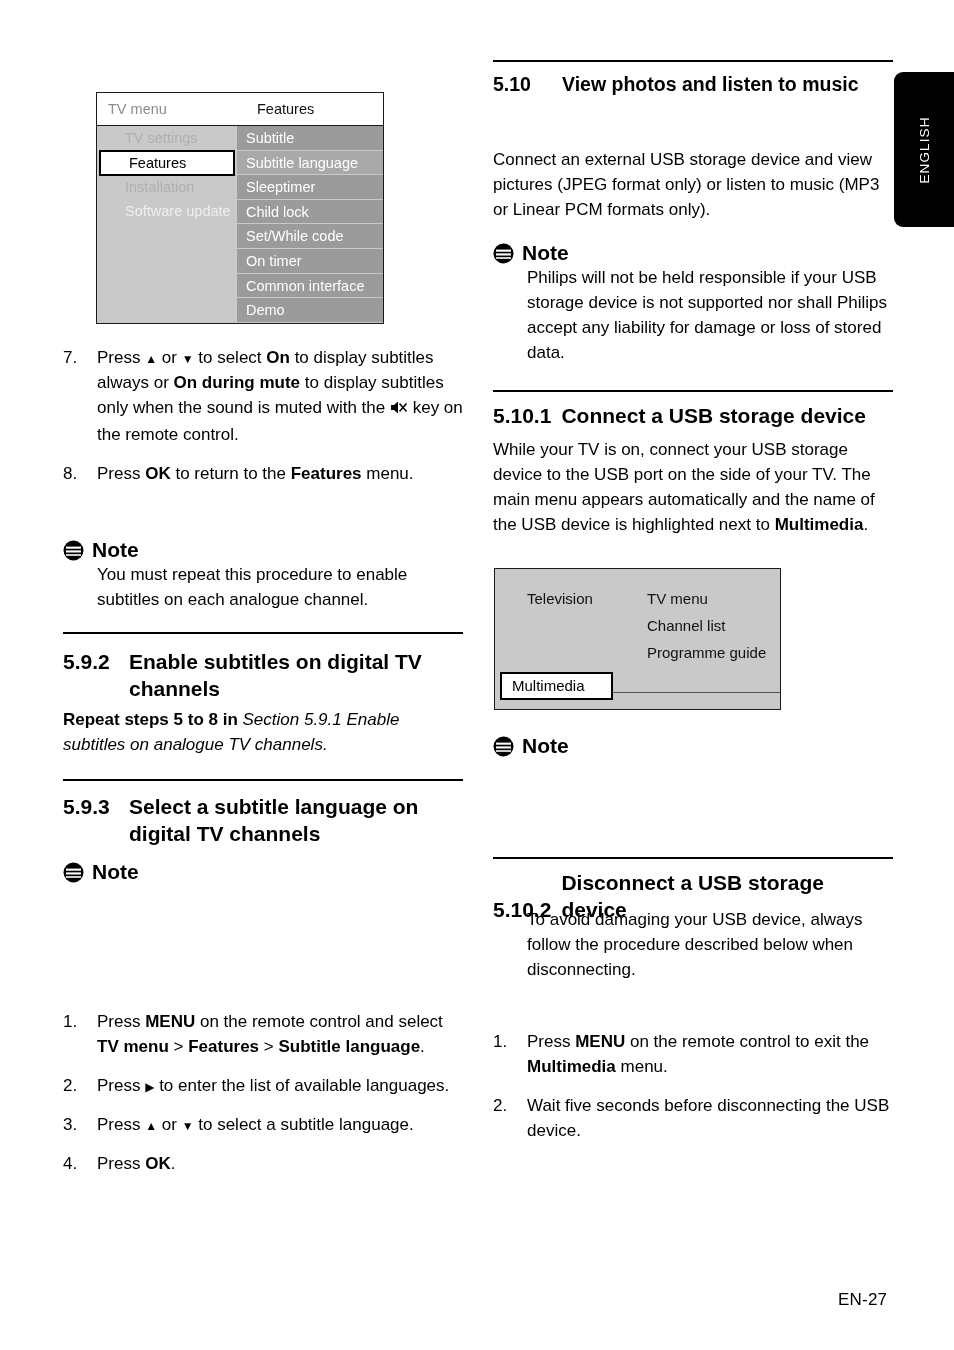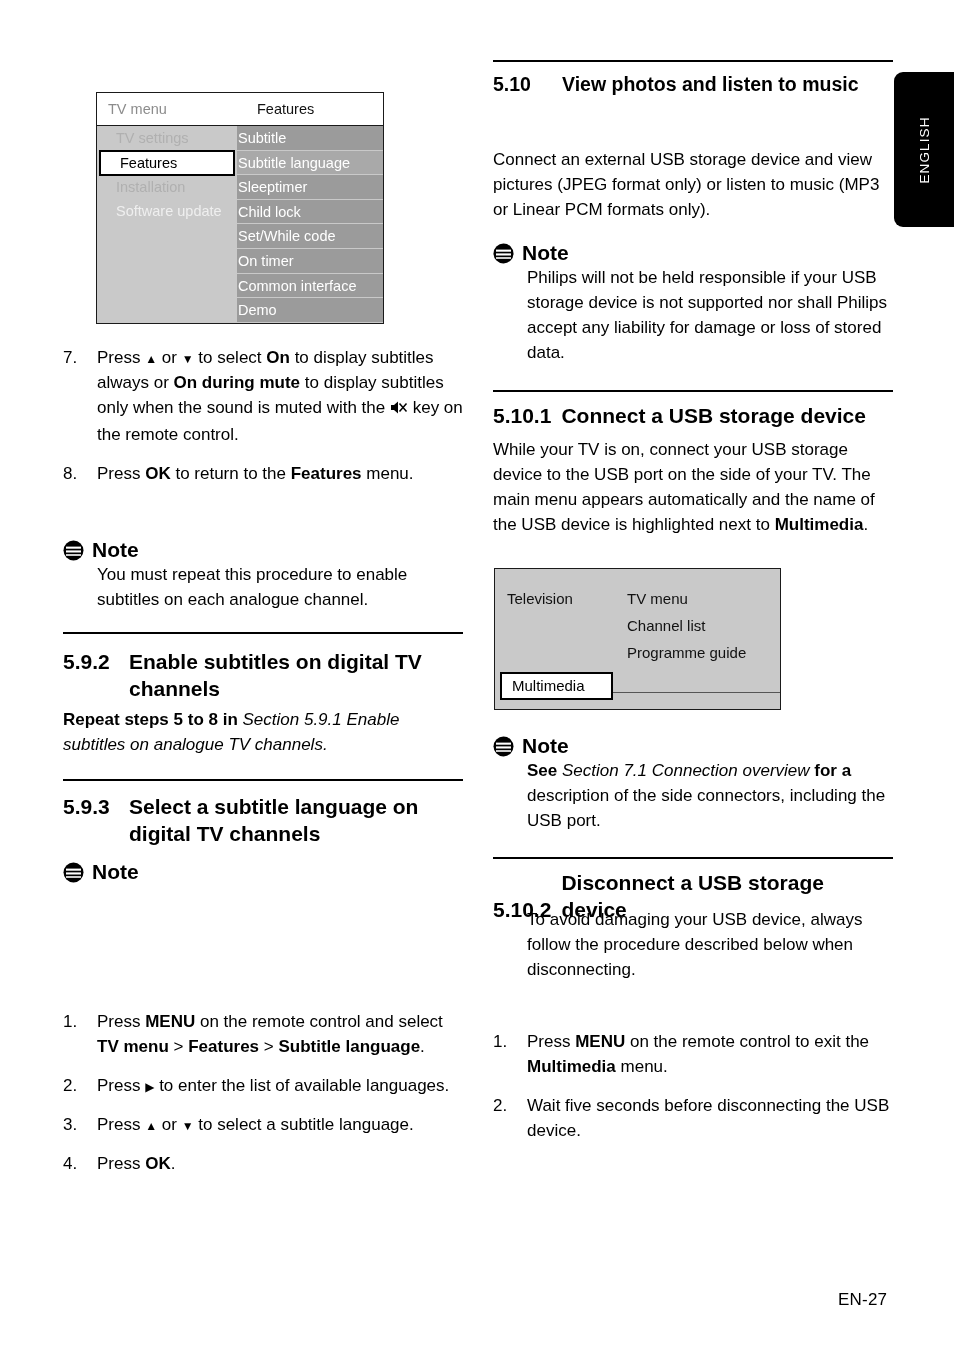--- a/index.html
+++ b/index.html
@@ -89,25 +89,25 @@
     display:flex; background:#ffffff; height:32px; align-items:center;
     border-bottom:1.4px solid #1a1a1a;
   }
   .tvmenu .hdr .c1{ width:140px; padding-left:11px; color:#8c8c8c; }
   .tvmenu .hdr .c2{ flex:1; padding-left:9px; color:#111; }
   .tvmenu .body{ display:flex; }
   .tvmenu .lcol{ width:140px; background:#c9c9c9; }
   .tvmenu .rcol{ flex:1; background:#9b9b9b; }
   .tvmenu .row{
     height:24.6px; line-height:24.6px; box-sizing:border-box;
-    padding-left:19px; color:#ffffff; white-space:nowrap; overflow:hidden;
+    padding-left:28px; color:#ffffff; white-space:nowrap; overflow:hidden;
   }
   .tvmenu .lcol .row{ color:#efefef; }
   .tvmenu .lcol .row.dim{ color:#b0b0b0; }
-  .tvmenu .rcol .row{ padding-left:1px; border-bottom:1px solid #c9c9c9; }
+  .tvmenu .rcol .row{ padding-left:9px; border-bottom:1px solid #c9c9c9; }
   .tvmenu .rcol .row.hi{ background:#a9a9a9; }
   .tvmenu .sel{
     background:#ffffff; color:#000000 !important;
     border:2.1px solid #000; box-sizing:border-box;
     height:26px; line-height:22px; margin:-1px 2px;
     position:relative; z-index:3;
   }
 
   
   .tvmenu2{
@@ -269,21 +269,21 @@
 
     <div class="rule" style="position:absolute; top:390px;"></div>
     <h3 class="subsec narrow" style="position:absolute; top:402px; width:400px;">
       <span class="num">5.10.1</span>
       <span class="ttl">Connect a USB storage device</span>
     </h3>
     <p class="body" style="position:absolute; top:438px; width:400px;"><span>While your TV is on, connect your USB storage device to the USB port on the side of your TV. The main menu appears automatically and the name of the USB device is highlighted next to </span><b>Multimedia</b><span>.</span></p>
 
     <div class="tvmenu2" style="left:1px; top:568px; width:287px; height:142px;">
       <div class="r">
-        <div class="lc line" style="margin-top:16px;">Television</div>
+        <div class="lc line" style="margin-top:16px;margin-left:20px;">Television</div>
         <div class="rc" style="margin-top:16px;">
           <div class="line">TV menu</div>
           <div class="line">Channel list</div>
           <div class="line">Programme guide</div>
         </div>
       </div>
       <div class="r" style="margin-top:6px;">
         <div class="mmsel">Multimedia</div>
         <div style="flex:1; height:28px;">
             <div class="sep" style="height:20px;"></div>
@@ -298,21 +298,20 @@
     <div class="callout" style="position:absolute; top:734px; width:400px;">
       <div class="head">
         <span class="ic"><svg width="21" height="21" viewBox="0 0 21 21">
               <circle cx="10.5" cy="10.5" r="10" fill="#000"></circle>
               <rect x="3" y="6.6" width="15" height="2.1" fill="#fff"></rect>
               <rect x="3" y="10.4" width="15" height="2.1" fill="#fff"></rect>
               <rect x="3" y="14.2" width="15" height="1.6" fill="#fff"></rect>
             </svg></span>
         <span>Note</span>
       </div>
-      <div class="txt"><b>See </b><span class="it">Section 7.1 Connection overview</span><b> for a</b><span> description of the side connectors, including the USB port.</span></div>
     </div>
 
     <div class="rule" style="position:absolute; top:857px;"></div>
     <h3 class="subsec narrow" style="position:absolute; top:869px; width:400px;align-items:flex-end;">
       <span class="num">5.10.2</span>
       <span class="ttl">Disconnect a USB storage device</span>
     </h3>
 
     <div class="callout" style="position:absolute; top:908px; width:400px;">
       <div class="txt">To avoid damaging your USB device, always follow the procedure described below when disconnecting.</div>

